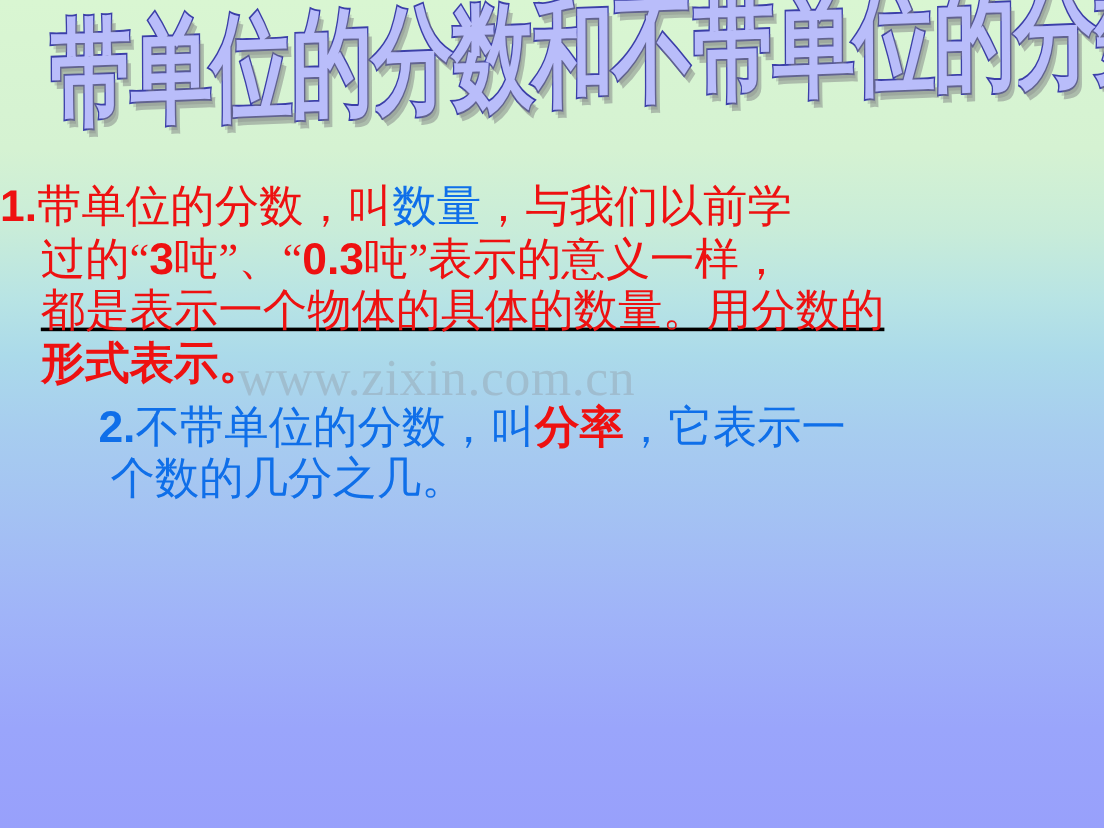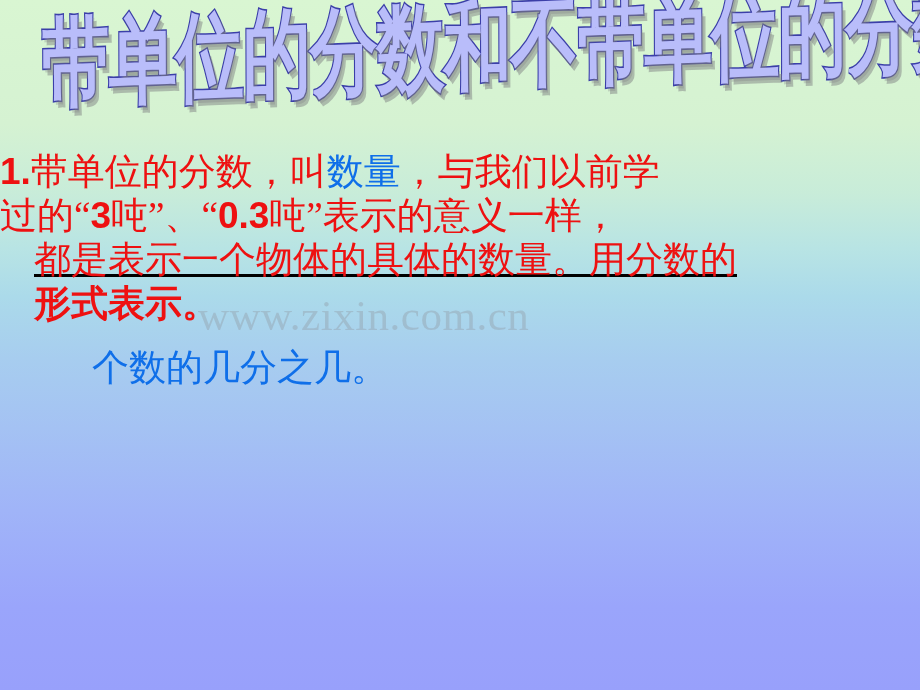--- a/index.html
+++ b/index.html
@@ -87,25 +87,25 @@
     height: 44px;
     font-family: "Liberation Serif", "DejaVu Serif", serif;
     letter-spacing: 0px;
   }
   .red  { color: #ee1111; }
   .blue { color: #0f6fe9; }
   .bold { font-weight: 700; font-family: "Liberation Sans", "DejaVu Sans", sans-serif; }
   .num  { font-family: "Liberation Sans", "DejaVu Sans", sans-serif; font-weight: 700; }
 
   #p1-l1 { }
-  #p1-l2 { }
+  #p1-l2 { padding-left: 34px; }
   #p1-l3 { padding-left: 34px; text-decoration: underline; }
   #p1-l4 { padding-left: 34px; font-weight: bold; }
   #p2-l1 { padding-left: 82px; margin-top: 8px; }
-  #p2-l2 { padding-left: 92px; margin-top: 20px; }
+  #p2-l2 { padding-left: 92px; }
 
   .seg { display: inline; }
 </style>
 </head>
 <body>
 
 <div id="slide">
 
   <div id="watermark">www.zixin.com.cn</div>
 
@@ -124,19 +124,22 @@
     </div>
 
     <div class="line" id="p1-l3">
       <span class="seg red">都是表示一个物体的具体的数量。用分数的</span>
     </div>
 
     <div class="line" id="p1-l4">
       <span class="seg red">形式表示。</span>
     </div>
 
+    <div class="line" id="p2-l1">
+      <span class="seg blue num">2.</span><span class="seg blue">不带单位的分数，叫</span><span class="seg red bold">分率</span><span class="seg blue">，它表示一</span>
+    </div>
 
     <div class="line" id="p2-l2">
       <span class="seg blue">个数的几分之几。</span>
     </div>
 
   </div>
 </div>
 
 </body></html>

